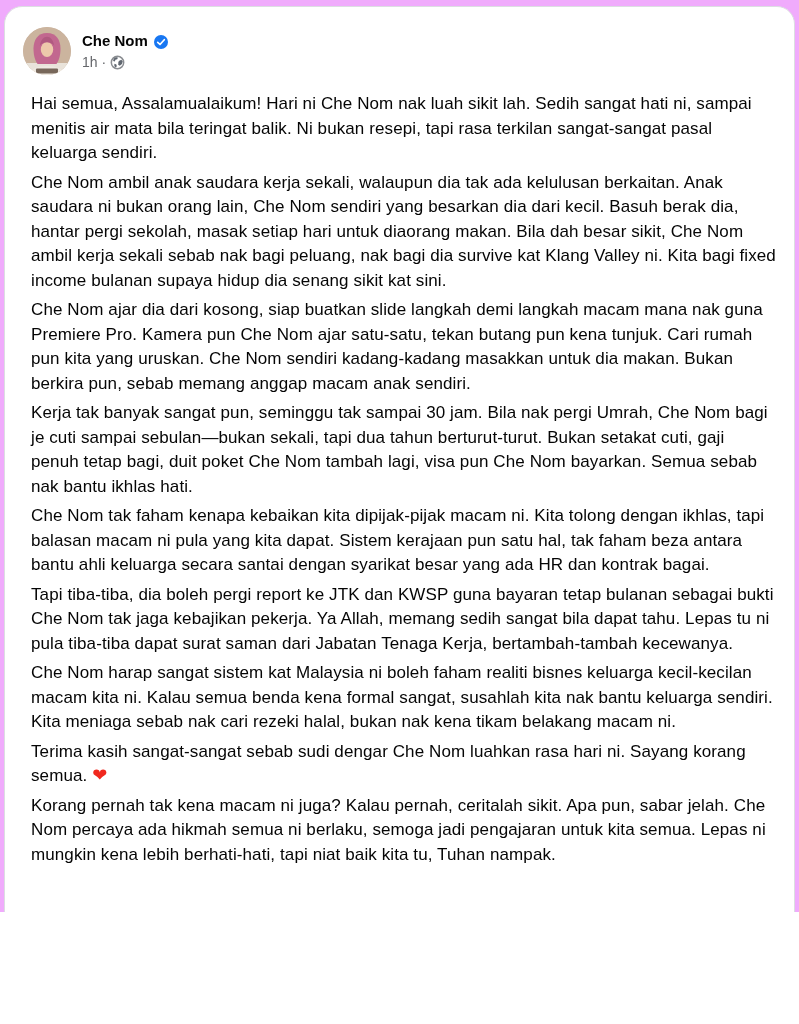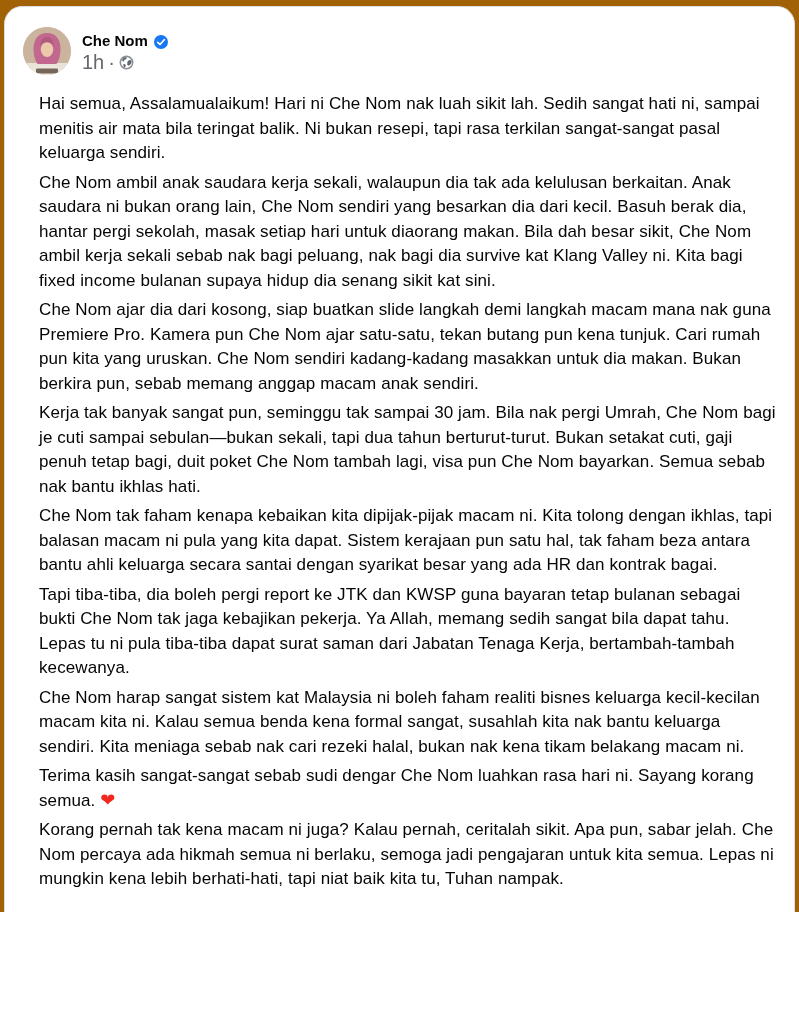--- a/index.html
+++ b/index.html
@@ -6,21 +6,21 @@
   html, body { margin: 0; padding: 0; }
   body {
     background: #ffffff;
     font-family: "Liberation Sans", "DejaVu Sans", sans-serif;
     -webkit-font-smoothing: antialiased;
   }
   .page {
     position: relative;
     width: 799px;
     height: 912px;
-    background: #a16207;
+    background: #f0abfc;
     overflow: hidden;
   }
   .card {
     position: absolute;
     top: 6px;
     left: 4px;
     width: 791px;
     height: 1004px;
     background: #ffffff;
     border: 1px solid #dcdee2;
@@ -68,36 +68,36 @@
     font-weight: 700;
     color: #050505;
     cursor: pointer;
   }
   .verified-badge { display: inline-flex; margin-top: 1px; }
   .meta-row {
     display: flex;
     align-items: center;
     gap: 4px;
     margin-top: 2px;
-    font-size: 20px;
+    font-size: 14px;
     color: #65676b;
     line-height: 18px;
   }
   .meta-row .timestamp { cursor: pointer; }
   .meta-row .dot { color: #65676b; }
   .globe { display: inline-flex; margin-top: 1px; }
   
   .post-body {
     margin-top: 17px;
     font-size: 17px;
     line-height: 24.5px;
     color: #050505;
     letter-spacing: 0.1px;
   }
-  .post-body p { margin: 0 0 5px 16px; }
+  .post-body p { margin: 0 0 5px 8px; }
   .post-body p:last-child { margin-bottom: 0; }
   .heart {
     color: #f0281e;
     font-size: 18px;
     line-height: 1;
   }
 </style>
 </head>
 <body>
 

